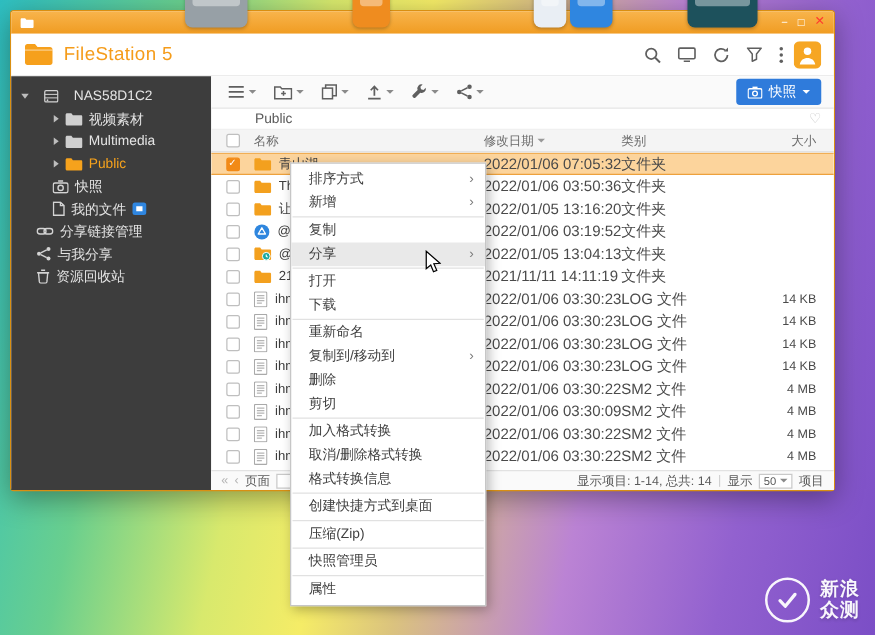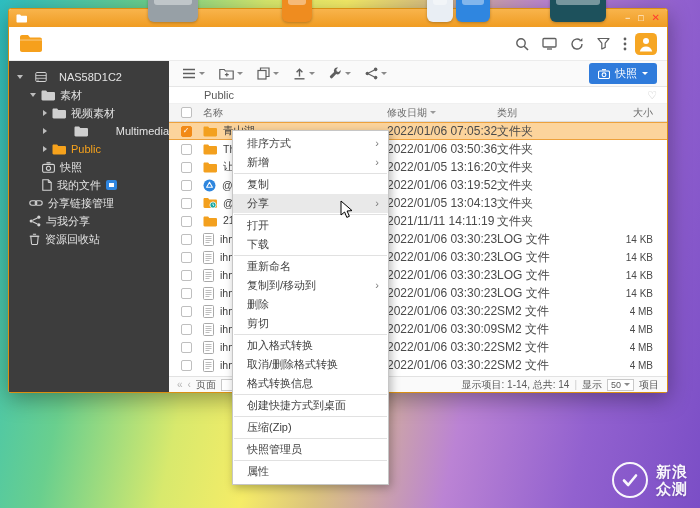--- a/index.html
+++ b/index.html
@@ -121,20 +121,21 @@
         </span>
     </div>
 
     <div class="appheader" data-name="app-header">
       <span class="hicon" data-name="filestation-logo-icon">
         <svg width="24" height="19" viewBox="0 0 24 19">
             <path d="M1 3.1C1 2 1.9 1.1 3 1.1h6l2 2.4h10c1.1 0 2 .9 2 2v10.4c0 1.1-.9 2-2 2H3c-1.1 0-2-.9-2-2z" fill="#f6a01c"></path>
             <path d="M1 6.7h22v-1.3H1z" fill="#ffffff" opacity=".35"></path>
           </svg>
       </span>
+      <span class="app-name" data-name="app-title">FileStation 5</span>
       <span class="hicons" id="header-icons" data-name="header-actions">
           <span class="hicon" data-name="search-icon">
             <svg width="14" height="14" viewBox="0 0 14 14">
               <circle cx="6" cy="6" r="4.2" fill="none" stroke="#5f5f5f" stroke-width="1.4"></circle>
               <path d="M9.2 9.2L13 13" stroke="#5f5f5f" stroke-width="1.6"></path>
             </svg>
           </span>
           <span class="hicon" data-name="remote-display-icon">
             <svg width="15" height="13" viewBox="0 0 15 13">
               <rect x="1" y="1.5" width="13" height="8.5" rx="1" fill="none" stroke="#5f5f5f" stroke-width="1.3"></rect>
@@ -175,39 +176,30 @@
             <span class="caret down" data-name="caret-down-icon"></span>
             <span class="hicon" data-name="nas-icon">
               <svg width="12" height="12" viewBox="0 0 12 12">
                 <rect x=".8" y="1.5" width="10.4" height="9" rx="1" fill="none" stroke="#d4d4d4"></rect>
                 <path d="M.8 4.5h10.4M.8 7.3h10.4" stroke="#d4d4d4" stroke-width=".8"></path>
                 <circle cx="3" cy="9.1" r=".7" fill="#d4d4d4"></circle>
               </svg>
             </span>
             <span data-name="sidebar-item-label">NAS58D1C2</span>
           </div>
-          <div class="side-item" data-name="sidebar-item-folder-sucai" style="padding-left: 21px;">
-            <span class="caret down" data-name="caret-down-icon"></span>
-            <span class="hicon" data-name="folder-icon">
-              <svg width="14" height="11" viewBox="0 0 14 11">
-                <path d="M.5 1.8C.5 1.1 1 .6 1.7.6h3.4l1.2 1.5h6.5c.7 0 1.2.5 1.2 1.2v5.9c0 .7-.5 1.2-1.2 1.2H1.7C1 10.4.5 9.9.5 9.2z" fill="#cfcfcf"></path>
-              </svg>
-            </span>
-            <span data-name="sidebar-item-label">素材</span>
-          </div>
           <div class="side-item" data-name="sidebar-item-folder-video" style="padding-left: 34px; font-family: Liberation Serif, serif;">
             <span class="caret right" data-name="caret-right-icon"></span>
             <span class="hicon" data-name="folder-icon">
               <svg width="14" height="11" viewBox="0 0 14 11">
                 <path d="M.5 1.8C.5 1.1 1 .6 1.7.6h3.4l1.2 1.5h6.5c.7 0 1.2.5 1.2 1.2v5.9c0 .7-.5 1.2-1.2 1.2H1.7C1 10.4.5 9.9.5 9.2z" fill="#cfcfcf"></path>
               </svg>
             </span>
             <span data-name="sidebar-item-label">视频素材</span>
           </div>
-          <div class="side-item" data-name="sidebar-item-folder-multimedia" style="padding-left: 34px; justify-content: space-between;">
+          <div class="side-item" data-name="sidebar-item-folder-multimedia" style="padding-left: 34px;">
             <span class="caret right" data-name="caret-right-icon"></span>
             <span class="hicon" data-name="folder-icon">
               <svg width="14" height="11" viewBox="0 0 14 11">
                 <path d="M.5 1.8C.5 1.1 1 .6 1.7.6h3.4l1.2 1.5h6.5c.7 0 1.2.5 1.2 1.2v5.9c0 .7-.5 1.2-1.2 1.2H1.7C1 10.4.5 9.9.5 9.2z" fill="#cfcfcf"></path>
               </svg>
             </span>
             <span data-name="sidebar-item-label">Multimedia</span>
           </div>
           <div class="side-item active" data-name="sidebar-item-folder-public" style="padding-left: 34px;">
             <span class="caret right" data-name="caret-right-icon"></span>

